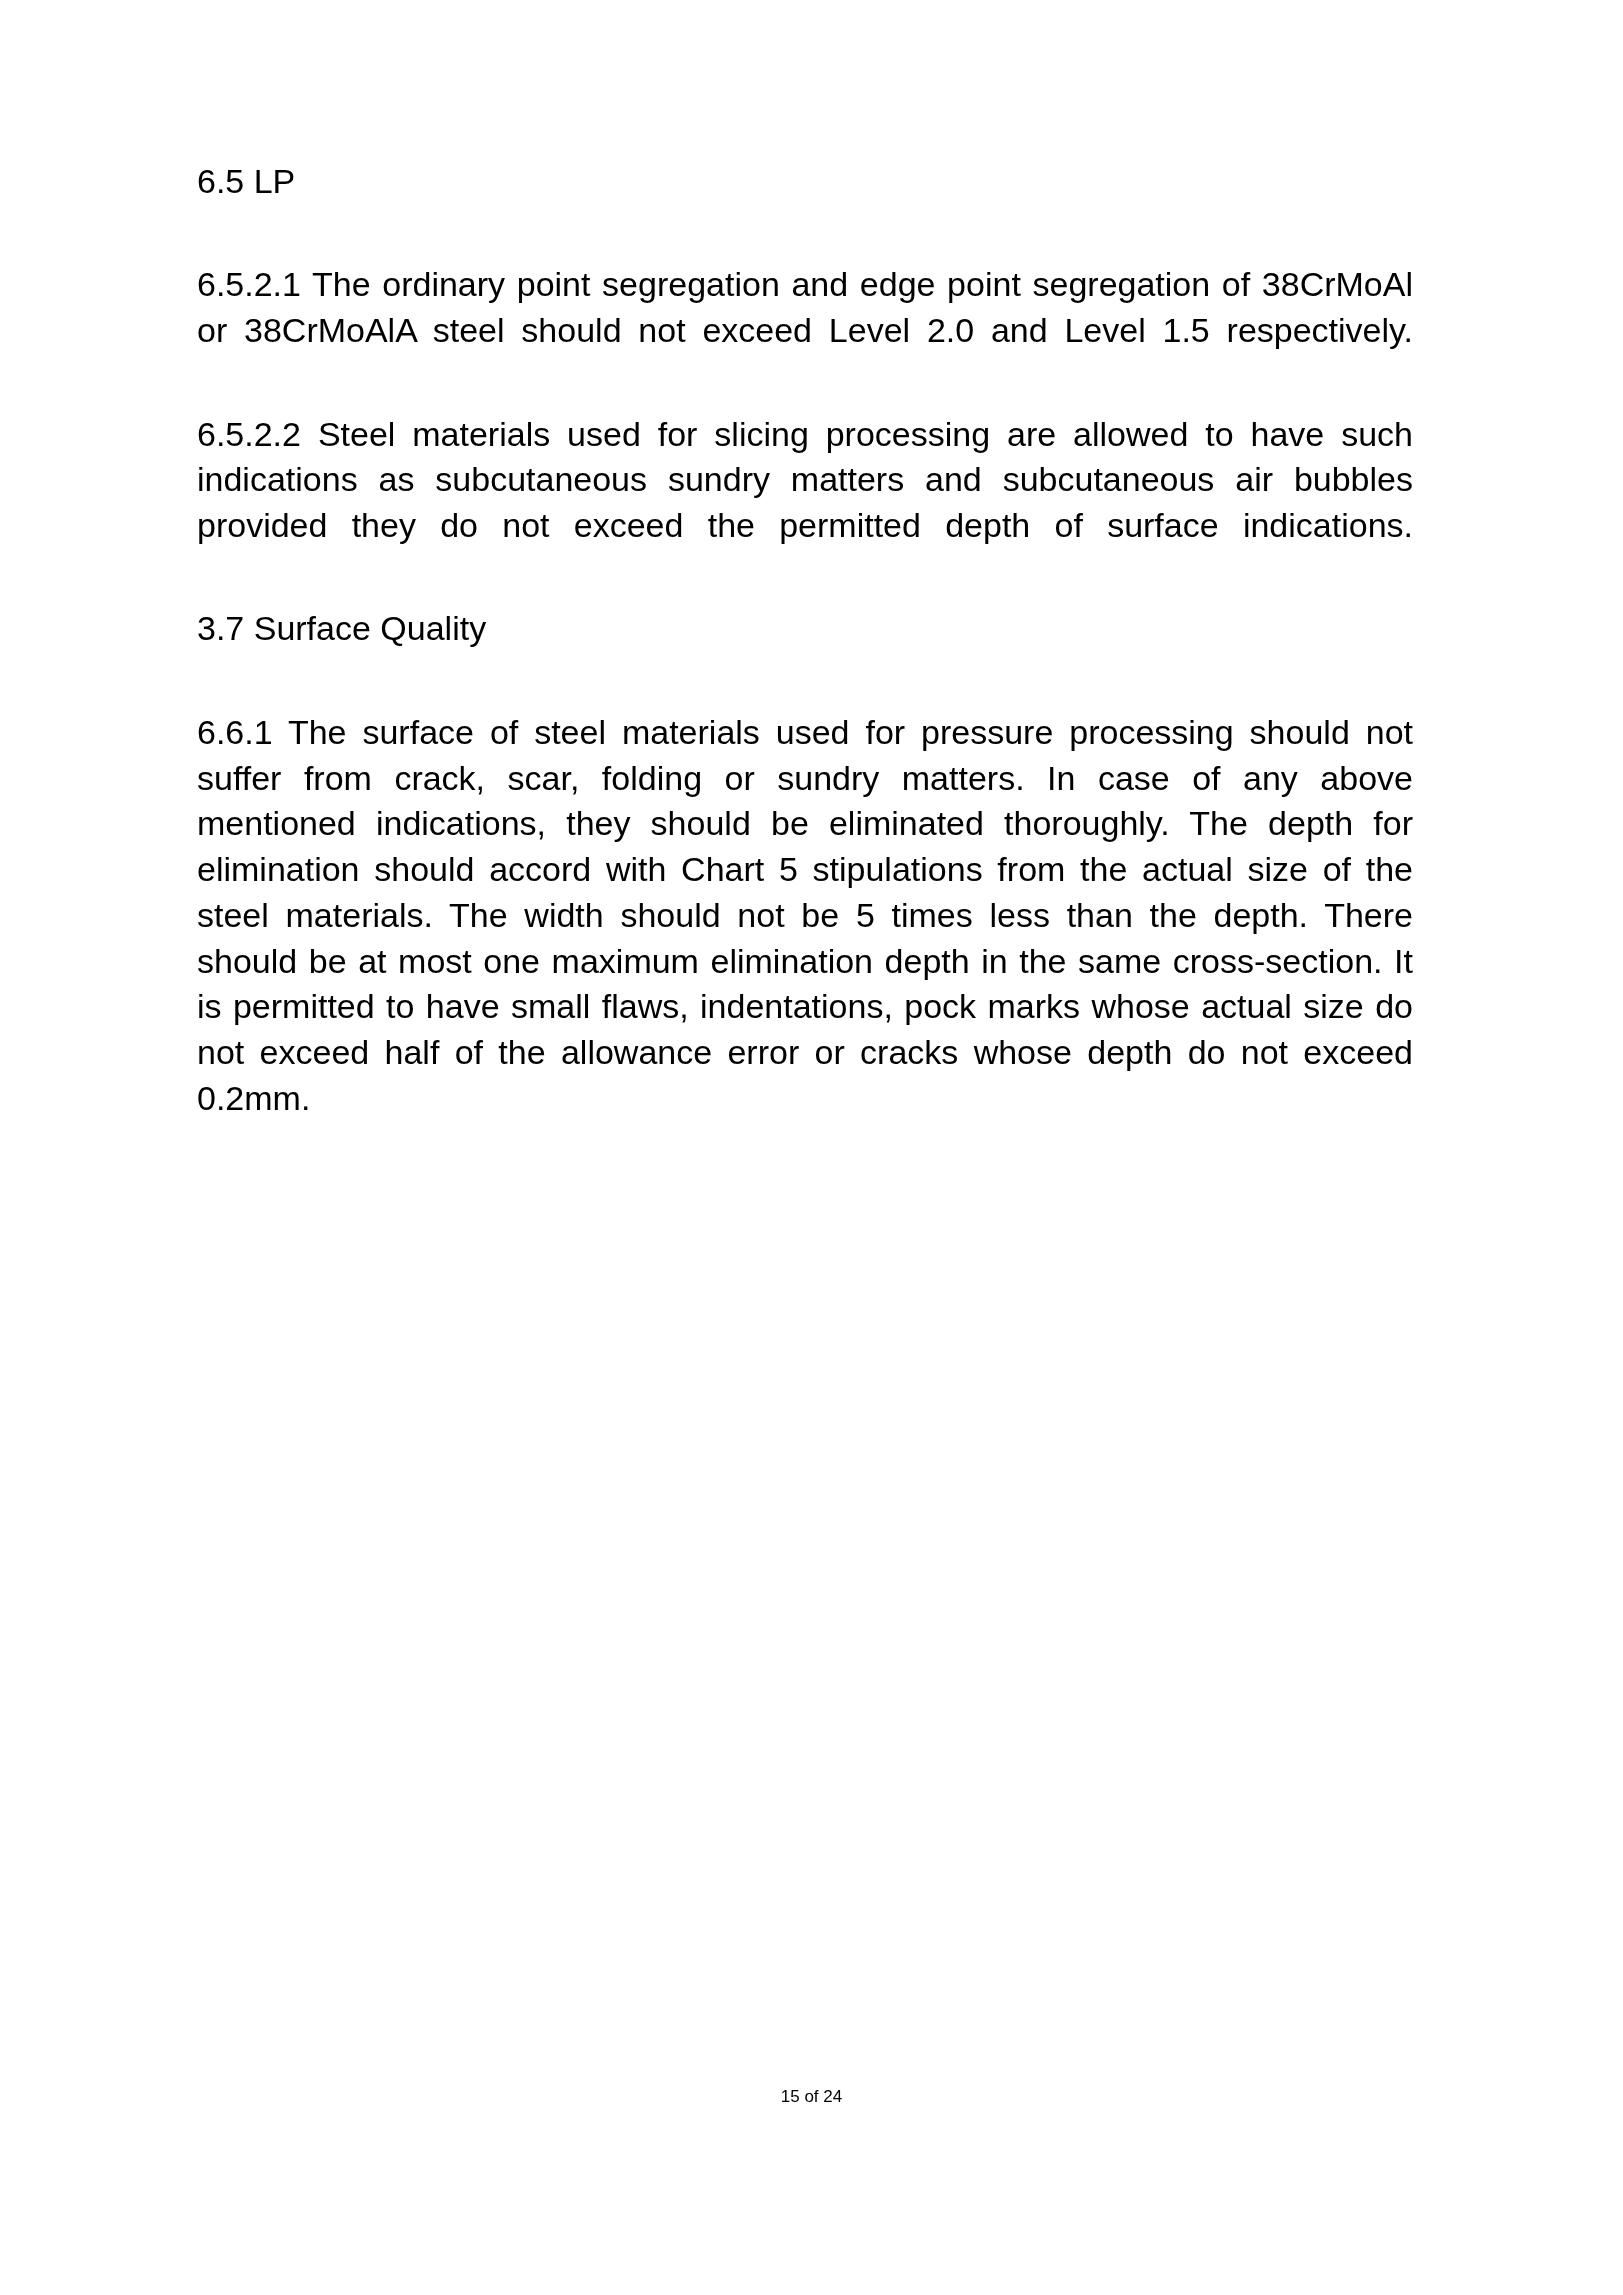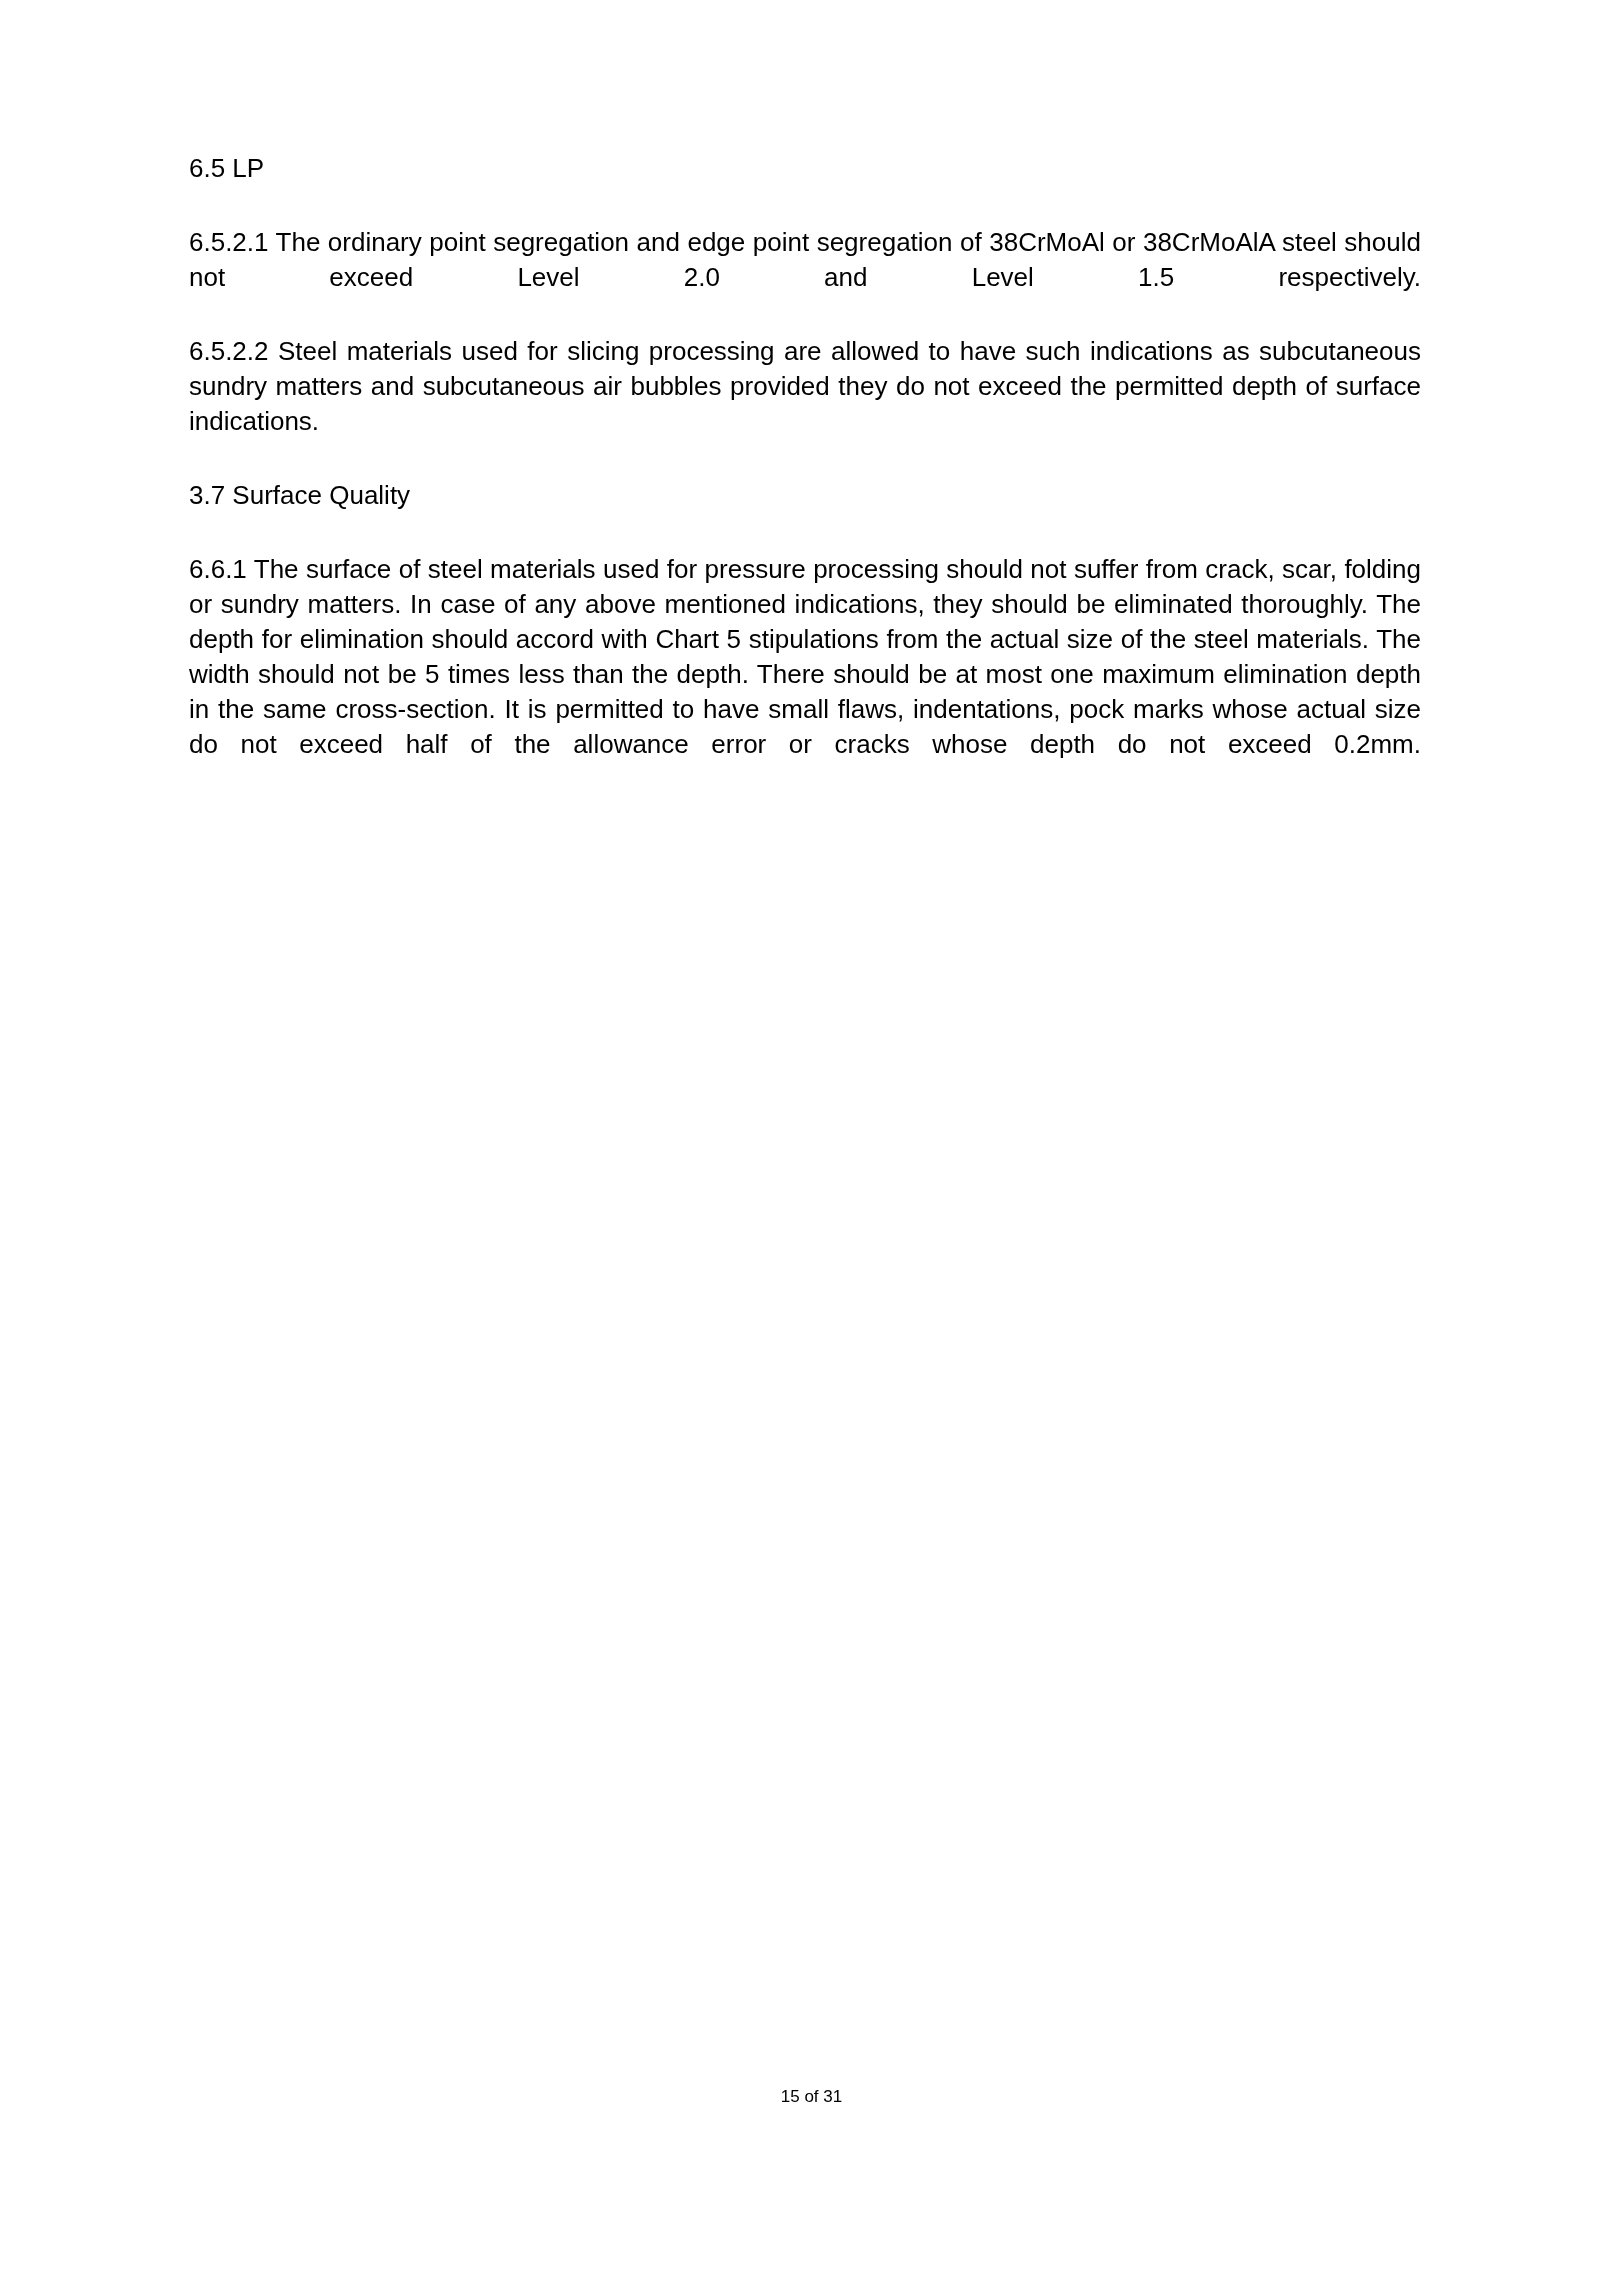--- a/index.html
+++ b/index.html
@@ -16,25 +16,25 @@
     color: #000000;
     box-sizing: border-box;
   }
   .content {
     position: absolute;
     left: 185px;
     top: 147px;
     width: 1240px;
   }
   .para {
-    font-size: 26px;
+    font-size: 34px;
     line-height: 1.345;
     text-align: justify;
     text-justify: inter-word;
-    margin: 4px;
+    margin: 12px;
     padding: 0;
   }
   .para::after {
     content: "";
     display: inline-block;
     width: 100%;
   }
   .para.nojust {
     text-align: left;
   }
@@ -65,17 +65,17 @@
     <p class="para">6.5.2.2 Steel materials used for slicing processing are allowed to have such indications as subcutaneous sundry matters and subcutaneous air bubbles provided they do not exceed the permitted depth of surface indications.</p>
 
 
     <p class="para nojust">3.7 Surface Quality</p>
 
     <p class="para">6.6.1 The surface of steel materials used for pressure processing should not suffer from crack, scar, folding or sundry matters. In case of any above mentioned indications, they should be eliminated thoroughly. The depth for elimination should accord with Chart 5 stipulations from the actual size of the steel materials. The width should not be 5 times less than the depth. There should be at most one maximum elimination depth in the same cross-section. It is permitted to have small flaws, indentations, pock marks whose actual size do not exceed half of the allowance error or cracks whose depth do not exceed 0.2mm.</p>
 
   </div>
 
   <div class="footer">
-    <span>15 of 31</span>
+    <span>15 of 24</span>
   </div>
 
 </div>
 
 
 </body></html>

